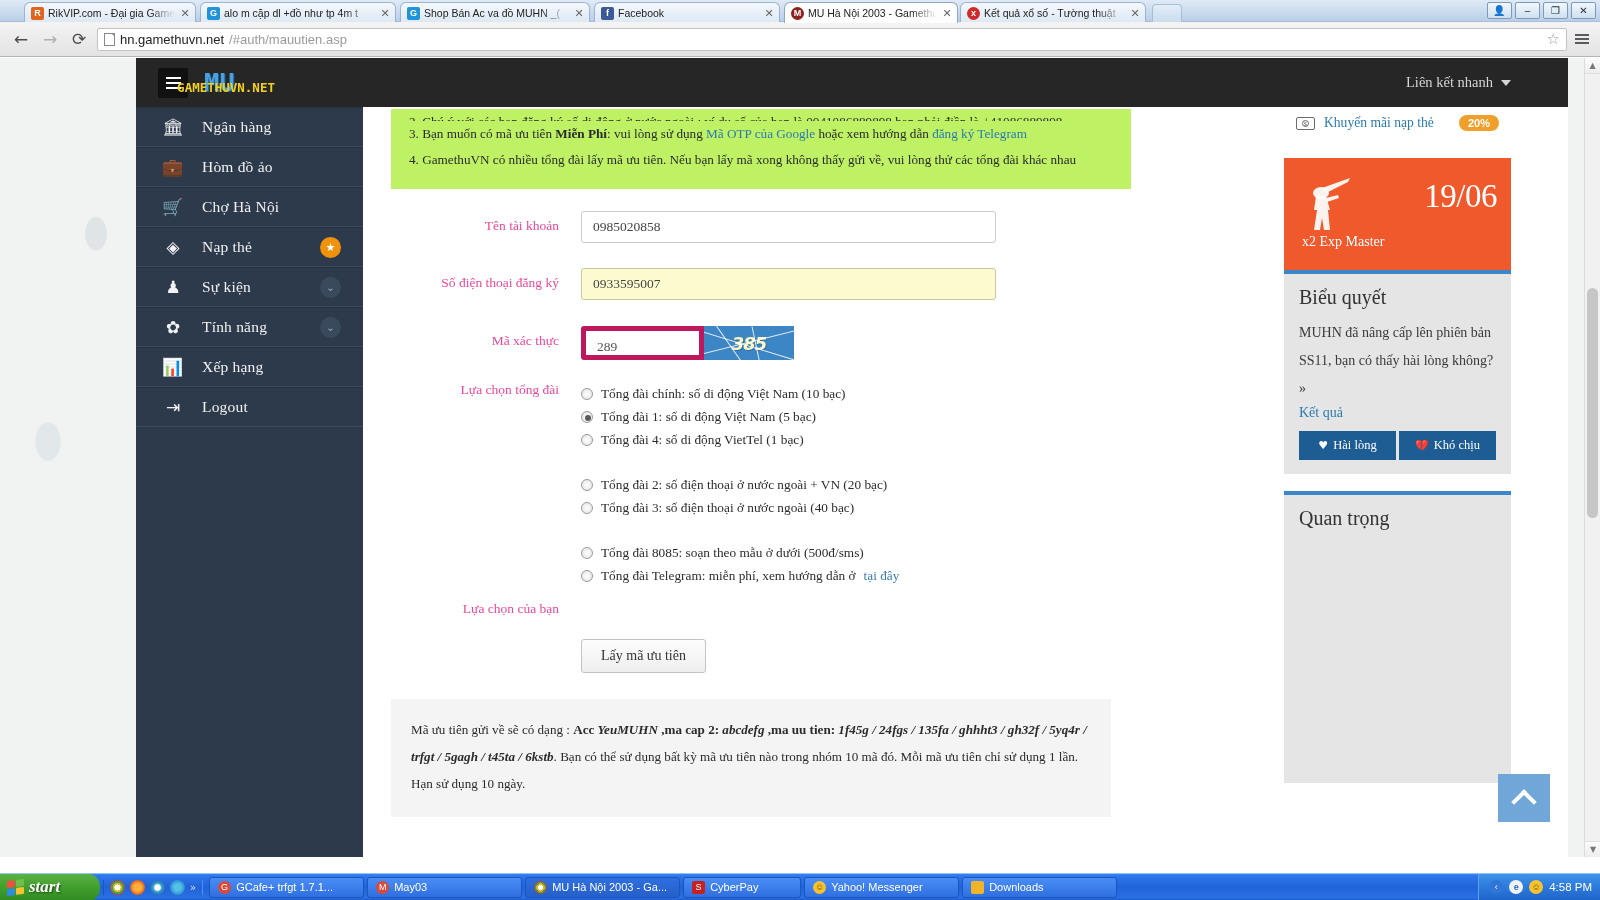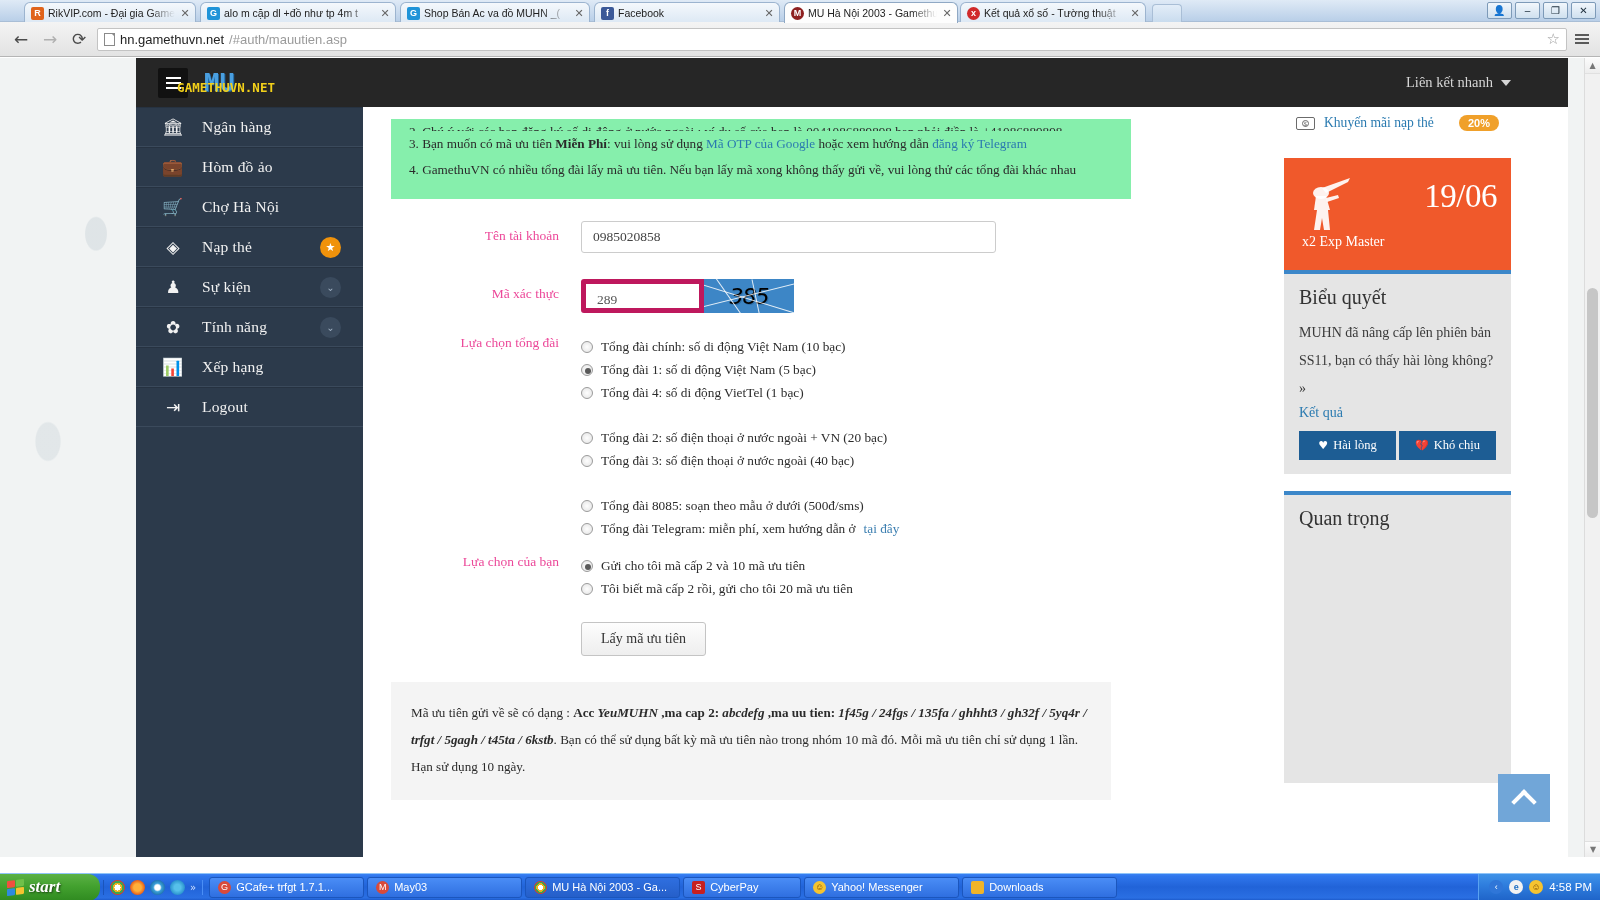--- a/index.html
+++ b/index.html
@@ -189,21 +189,21 @@
 
   
   .content {
     position: absolute; left: 227px; top: 49px; right: 0; bottom: 0;
     background: #fff; overflow: hidden;
   }
   .maincol {
     position: absolute; left: 28px; top: 0; width: 740px;
   }
   .noticebox {
-    background: #86efac; padding: 0 18px 16px 18px; margin-top: 12px;
+    background: #bef264; padding: 0 18px 16px 18px; margin-top: 2px;
     font-size: 13.2px; color: #2a2a2a; line-height: 26px;
   }
   .noticebox p { margin: 0; white-space: nowrap; }
   .noticebox p.clip { overflow: hidden; height: 12px; color: #2a2a2a; }
   .lnk { color: #2a7ab0; }
   .lnk-a { color: #3c7fb1; }
   .b { font-weight: bold; }
 
   .formrow { display: flex; align-items: flex-start; margin-top: 22px; }
   .formlabel {
@@ -220,22 +220,22 @@
   .captcha-input {
     width: 123px; height: 34px; border: 5px solid #be185d; border-radius: 3px 0 0 3px;
     background: #fff; padding: 0 11px; font-size: 13.5px; color: #555;
     line-height: 32px;
   }
   .captcha-img {
     width: 90px; height: 34px; background: #3d86c6; position: relative;
     overflow: hidden; display: flex; align-items: center; justify-content: center;
   }
   .captcha-img .ctext {
-    color: #000000; font-family: "DejaVu Sans", sans-serif; font-weight: normal;
-    font-size: 22px; font-style: italic; letter-spacing: -1px;
+    color: #fef9c3; font-family: "DejaVu Sans", sans-serif; font-weight: bold;
+    font-size: 18px; font-style: italic; letter-spacing: -1px;
     text-shadow: 1px 1px 0 #2e6ea8;
   }
   .captcha-img .sline {
     position: absolute; height: 1px; background: rgba(255,255,255,.85);
     transform-origin: left center;
   }
 
   .radiogroup { padding-top: 2px; }
   .radioline {
     display: flex; align-items: center; gap: 8px; height: 23px;
@@ -520,20 +520,24 @@
             <p class="clip">2. Chú ý với các bạn đăng ký số di động ở nước ngoài : ví dụ số của bạn là 0041086889898 bạn phải điền là +41086889898</p>
             <p><span>3. Bạn muốn có mã ưu tiên </span><span class="b">Miễn Phí</span><span>: vui lòng sử dụng </span><span class="lnk">Mã OTP của Google</span><span> hoặc xem hướng dẫn </span><span class="lnk">đăng ký Telegram</span></p>
             <p>4. GamethuVN có nhiều tổng đài lấy mã ưu tiên. Nếu bạn lấy mã xong không thấy gửi về, vui lòng thử các tổng đài khác nhau</p>
           </div>
 
           <div class="formrow">
             <div class="formlabel">Tên tài khoản</div>
             <div class="inputbox">0985020858</div>
           </div>
 
+          <div class="formrow" style="margin-top:25px">
+            <div class="formlabel">Số điện thoại đăng ký</div>
+            <div class="inputbox highlight">0933595007</div>
+          </div>
 
           <div class="formrow" style="margin-top:26px">
             <div class="formlabel">Mã xác thực</div>
             <div class="captcha-row">
               <div class="captcha-input">289</div>
               <div class="captcha-img">
                 <div class="sline" style="left:-6px;top:4px;width:106px;transform:rotate(17deg)"></div>
                 <div class="sline" style="left:-4px;top:28px;width:100px;transform:rotate(-14deg)"></div>
                 <div class="sline" style="left:10px;top:-4px;width:86px;transform:rotate(55deg)"></div>
                 <div class="sline" style="left:48px;top:0px;width:44px;transform:rotate(78deg)"></div>
@@ -578,30 +582,20 @@
               <div class="radioline">
                 <span class="rdo"></span>
                 <span>Tổng đài Telegram: miễn phí, xem hướng dẫn ở </span>
                   <span class="lnk-a">tại đây</span>
               </div>
             </div>
           </div>
 
           <div class="formrow" style="margin-top:12px">
             <div class="formlabel" style="padding-top:2px">Lựa chọn của bạn</div>
-            <div class="radiogroup">
-              <div class="radioline">
-                <span class="rdo on"></span>
-                <span>Gửi cho tôi mã cấp 2 và 10 mã ưu tiên</span>
-              </div>
-              <div class="radioline">
-                <span class="rdo"></span>
-                <span>Tôi biết mã cấp 2 rồi, gửi cho tôi 20 mã ưu tiên</span>
-              </div>
-            </div>
           </div>
 
           <div class="formrow" style="margin-top:18px">
             <div class="formlabel"></div>
             <button class="btn-primary">Lấy mã ưu tiên</button>
           </div>
 
           <div class="infobox">
             <span>Mã ưu tiên gửi về sẽ có dạng : </span><span class="b">Acc </span><span class="b" style="font-style:italic">YeuMUHN</span><span class="b"> ,ma cap 2: </span><i>abcdefg</i><span class="b"> ,ma uu tien: </span><i>1f45g / 24fgs / 135fa / ghhht3 / gh32f / 5yq4r / trfgt / 5gagh / t45ta / 6kstb</i><span>. Bạn có thể sử dụng bất kỳ mã ưu tiên nào trong nhóm 10 mã đó. Mỗi mã ưu tiên chỉ sử dụng 1 lần. Hạn sử dụng 10 ngày.</span>
           </div>

